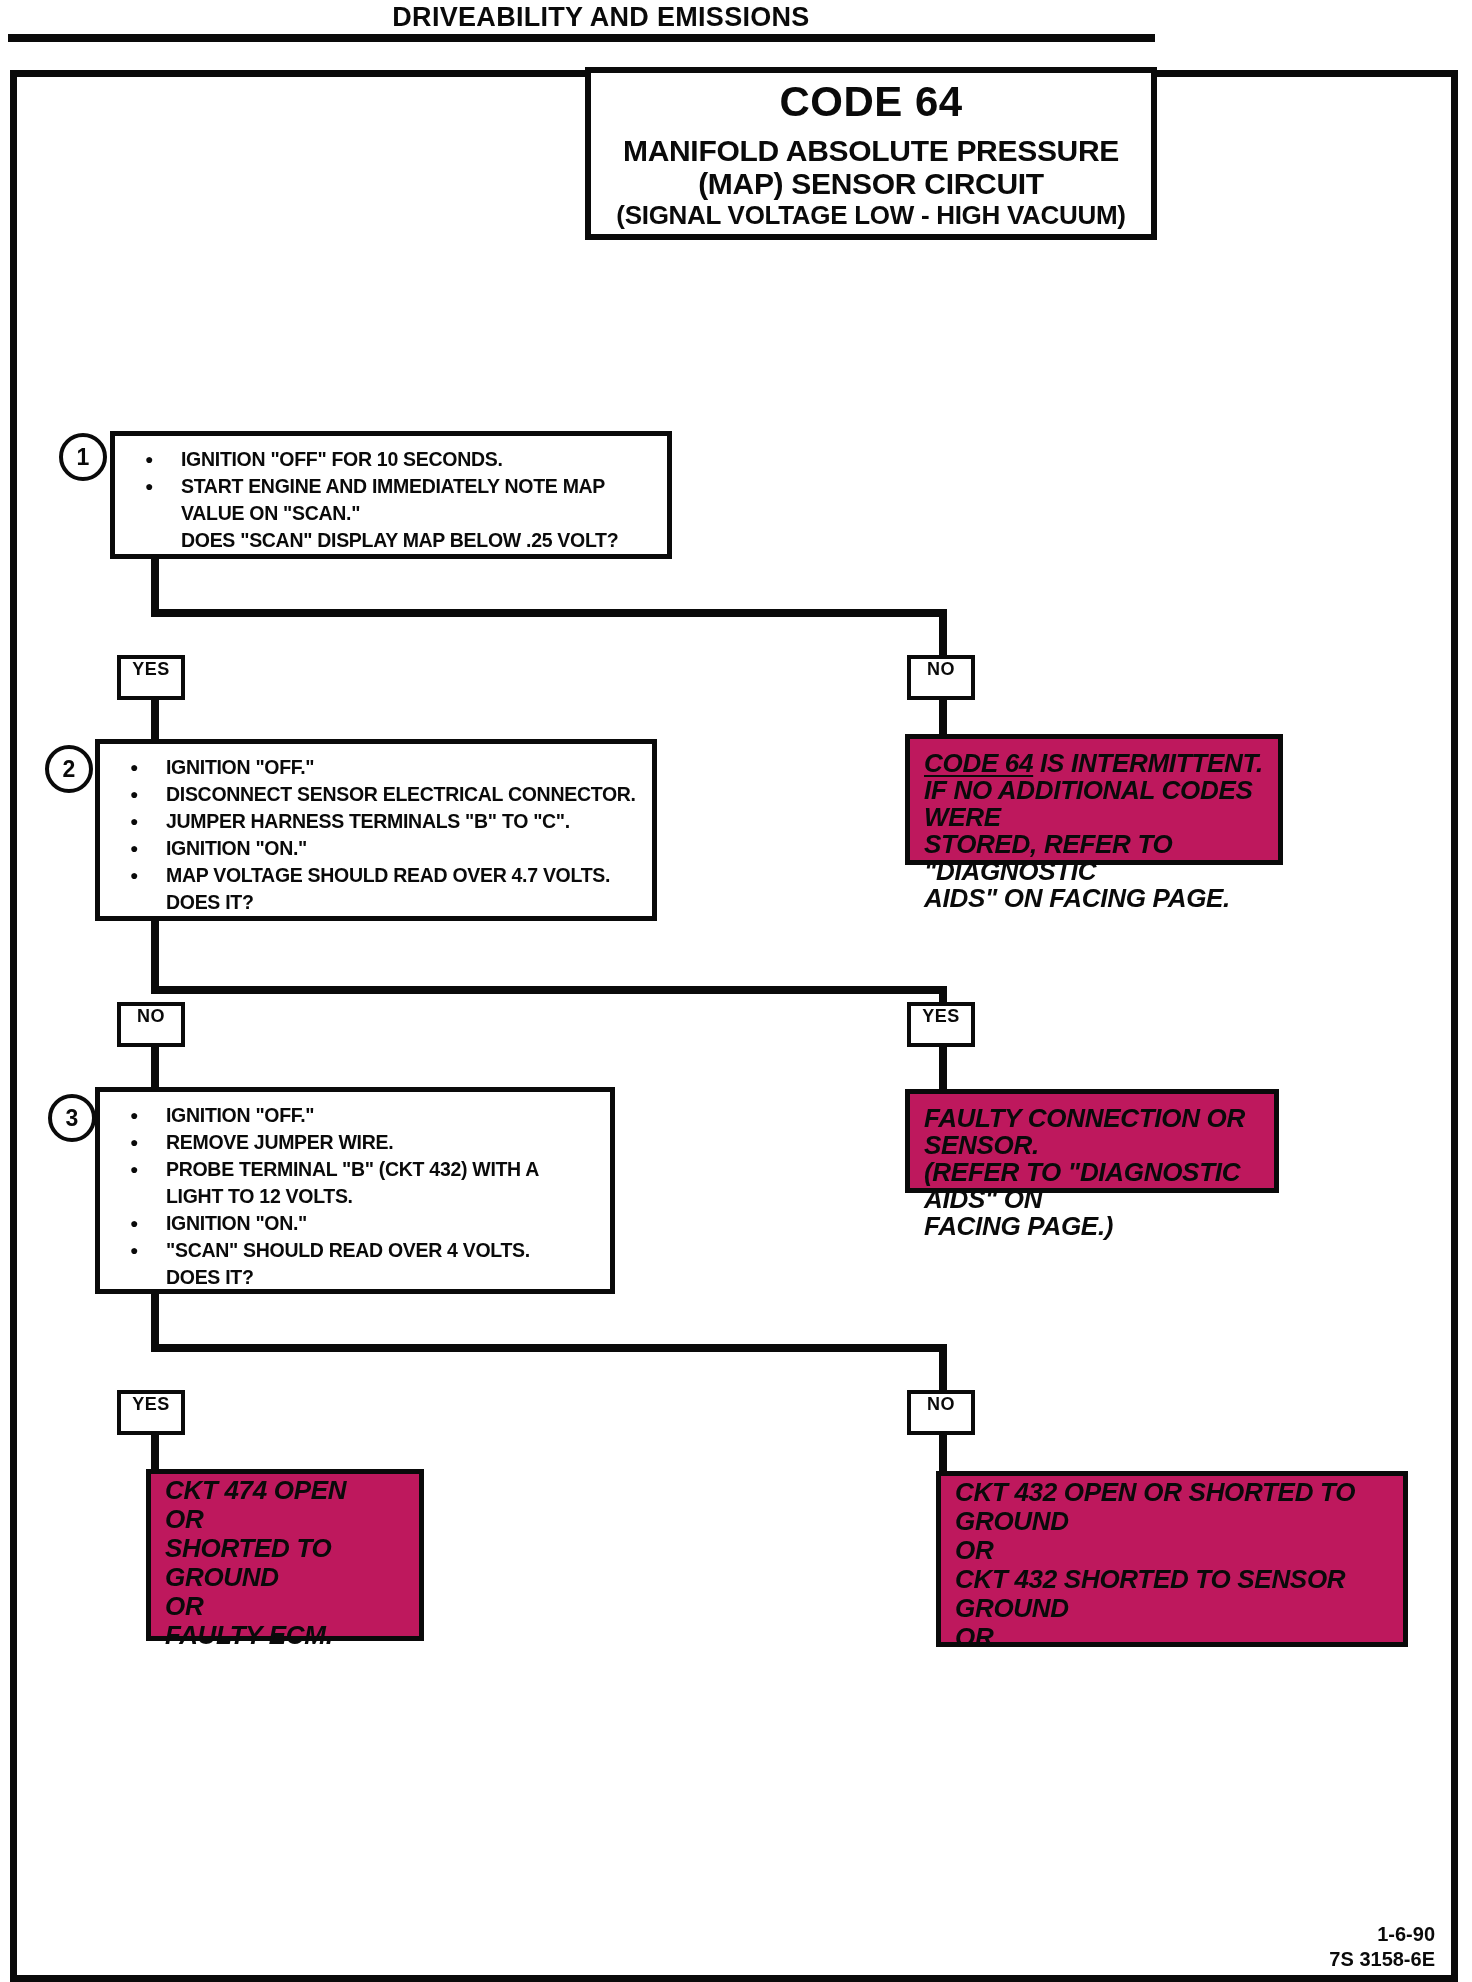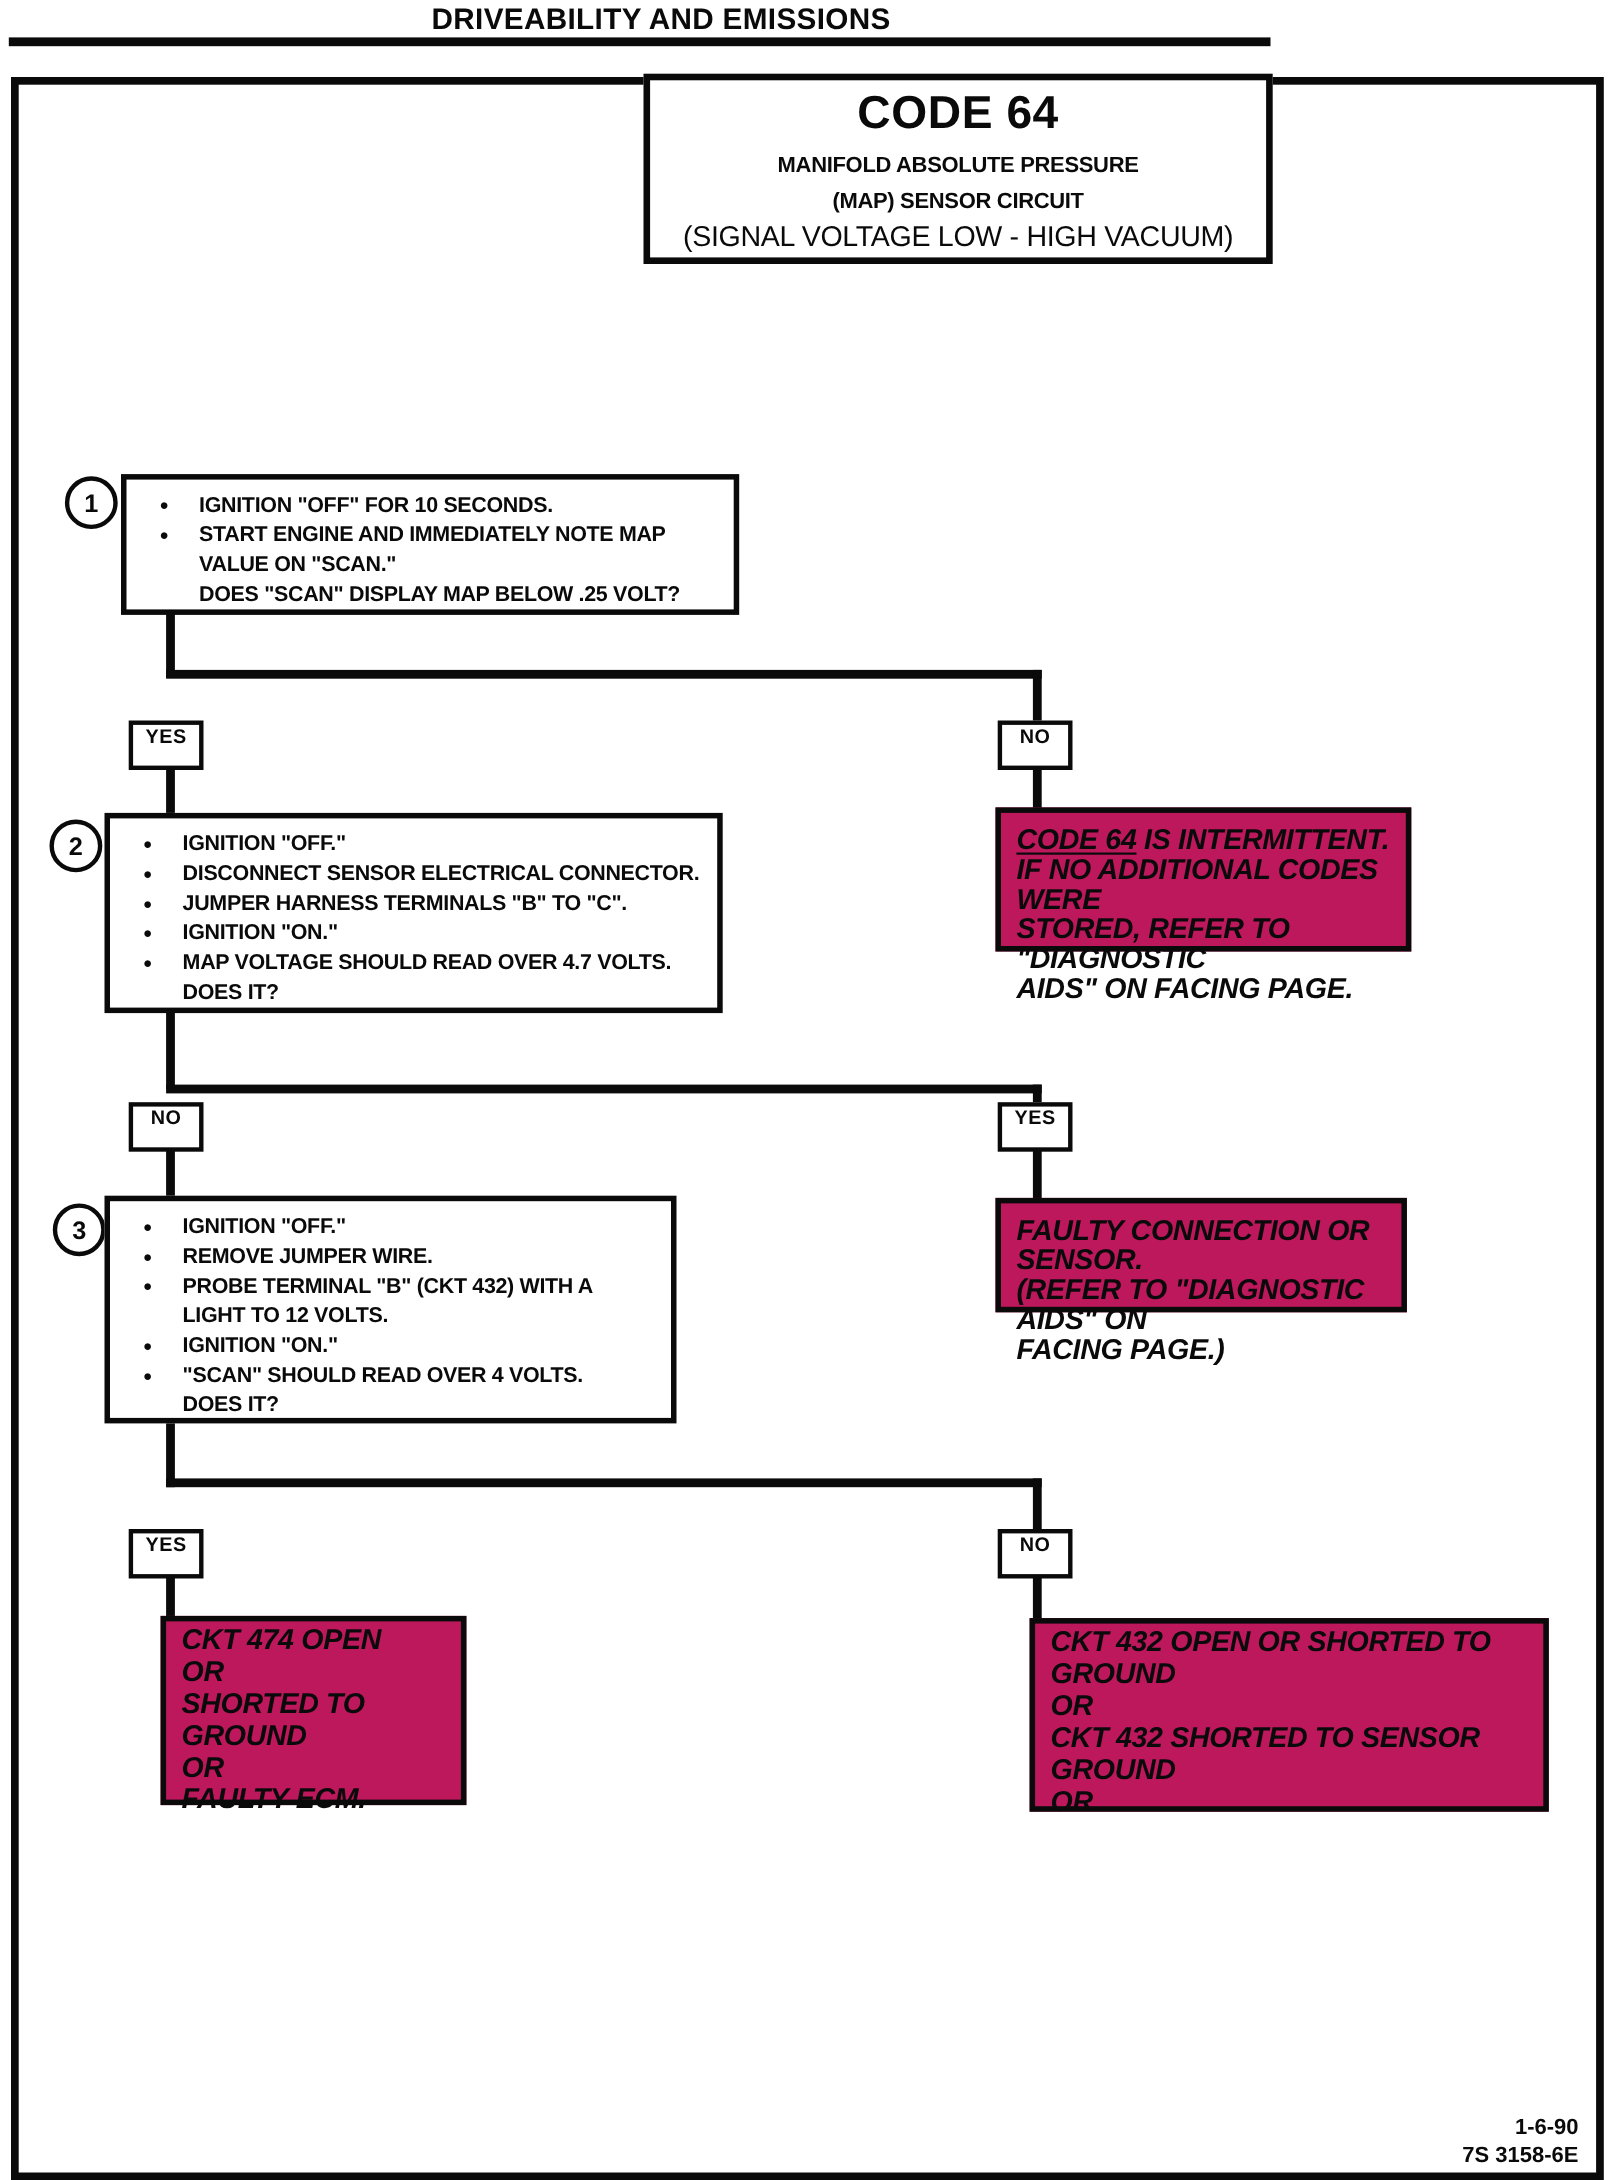--- a/index.html
+++ b/index.html
@@ -17,22 +17,22 @@
     position:absolute; left:10px; top:70px; width:1448px; height:1912px;
     border:7px solid #0a0a0a; box-sizing:border-box; background:transparent;
   }
   .title-box {
     position:absolute; left:585px; top:67px; width:572px; height:173px;
     border:6px solid #0a0a0a; box-sizing:border-box; background:#ffffff;
     display:flex; flex-direction:column; align-items:center; justify-content:center;
     text-align:center;
   }
   .title-code { font-size:42px; font-weight:bold; letter-spacing:0.5px; margin-bottom:8px; }
-  .title-sub1, .title-sub2 { font-size:20px; font-weight:bold; line-height:33px; letter-spacing:-0.3px; }
-  .title-sub3 { font-size:26px; font-weight:normal; line-height:30px; letter-spacing:-0.3px; }
+  .title-sub1, .title-sub2 { font-size:30px; font-weight:bold; line-height:33px; letter-spacing:-0.3px; }
+  .title-sub3 { font-size:26px; font-weight:bold; line-height:30px; letter-spacing:-0.3px; }
   .step-circle {
     position:absolute; width:48px; height:48px; border:4px solid #0a0a0a; border-radius:50%;
     box-sizing:border-box; display:flex; align-items:center; justify-content:center;
     font-size:23px; font-weight:bold; background:#ffffff;
   }
   .fbox {
     position:absolute; border:5px solid #0a0a0a; box-sizing:border-box; background:#ffffff;
     padding-top:10px; font-size:19.5px; font-weight:bold; letter-spacing:-0.3px;
   }
   .fline { position:relative; padding-left:66px; padding-right:8px; line-height:27px; }

